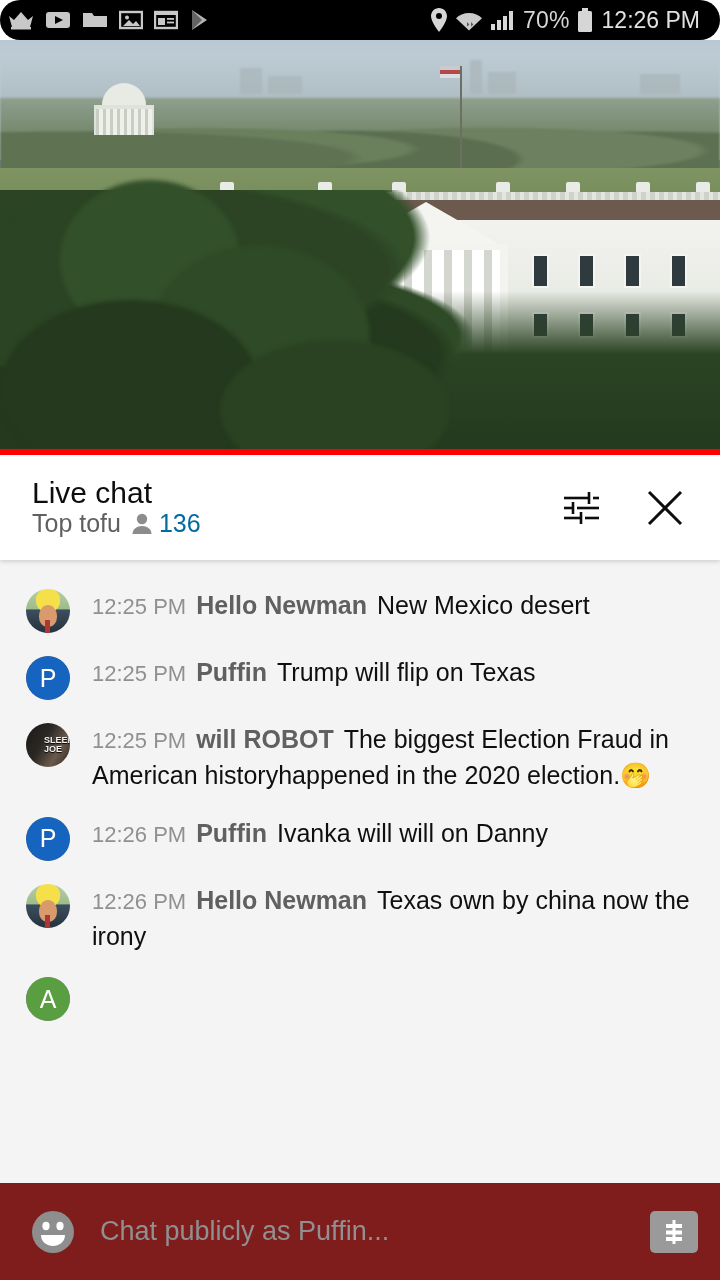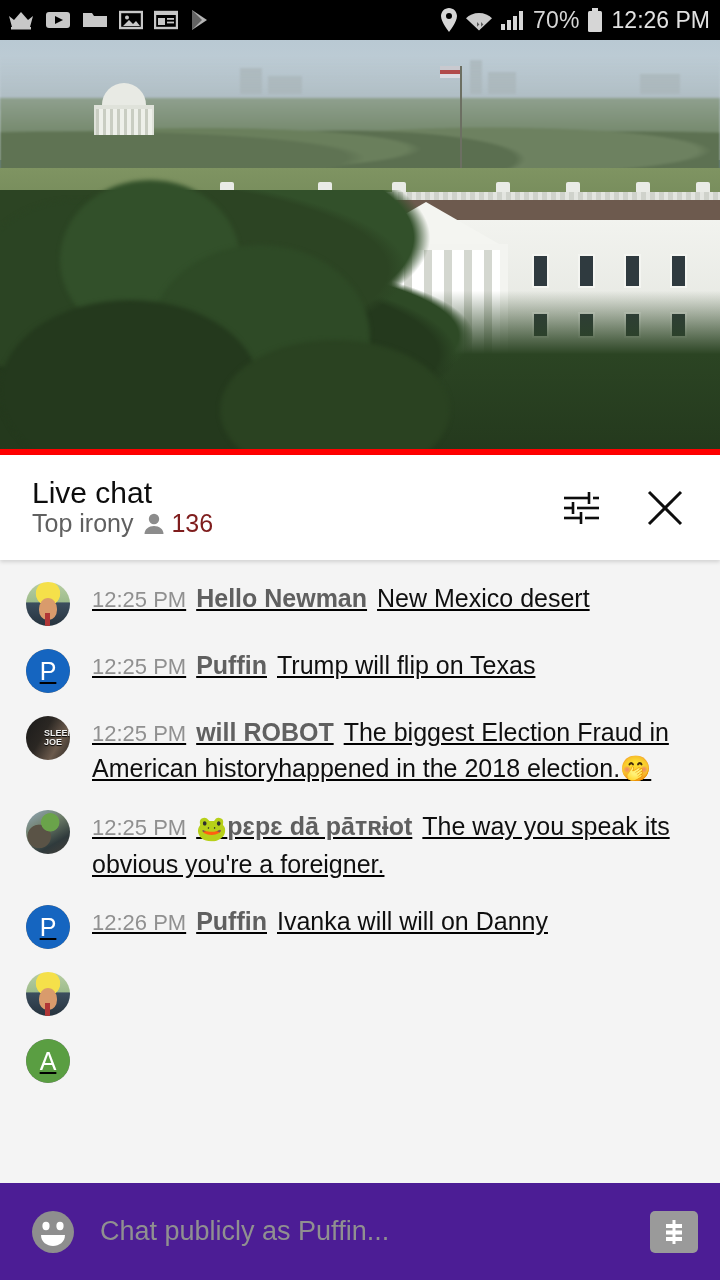--- a/index.html
+++ b/index.html
@@ -8,21 +8,21 @@
     font-family:"Liberation Sans", sans-serif;
     background:#ffffff;
     overflow:hidden;
   }
   #app { width:720px; height:1280px; position:relative; display:flex; flex-direction:column; }
 
   
   .statusbar {
     height:40px; background:#000000; color:#c8c8c8;
     display:flex; align-items:center; justify-content:space-between;
-    padding:0 10px 0 8px; flex:0 0 40px;
+    padding:0 20px 0 8px; flex:0 0 40px;border-radius:20px;
   }
   .sb-left { display:flex; align-items:center; gap:11px; }
   .sb-right { display:flex; align-items:center; gap:7px; }
   .sb-ico { display:block; }
   .sb-text { font-size:23px; color:#d6d6d6; letter-spacing:0.2px; font-family:"Liberation Sans",sans-serif; }
   .sb-time { font-size:23px; color:#e2e2e2; margin-left:2px; }
 
   
   .video {
     position:relative; width:720px; height:415px; flex:0 0 415px;
@@ -137,28 +137,28 @@
     flex:0 0 105px; height:105px; background:#ffffff;
     display:flex; align-items:center; padding:0 24px 0 32px;
     position:relative; z-index:4;
     box-shadow:0 2px 4px rgba(0,0,0,0.14);
   }
   .ch-titles { flex:1; display:flex; flex-direction:column; gap:1px; }
   .ch-title { font-size:30px; color:#0d0d0d; font-weight:400; line-height:1.05; }
   .ch-sub { display:flex; align-items:center; gap:10px; }
   .ch-subtext { font-size:25px; color:#606060; }
   .ch-viewers { display:flex; align-items:center; gap:6px; }
-  .ch-count { font-size:25px; color:#7f1d1d; }
+  .ch-count { font-size:25px; color:#0369a1; }
   .ch-actions { display:flex; align-items:center; gap:38px; padding-right:8px; }
   .icon-btn { width:46px; height:46px; display:flex; align-items:center; justify-content:center; cursor:pointer; }
 
   
   .chat-list {
     flex:1 1 auto; background:#f4f4f4; overflow:hidden;
-    padding:9px 0 10px 0; position:relative; z-index:1;text-decoration:underline;
+    padding:16px 0 10px 0; position:relative; z-index:1;
   }
   .msg {
     display:flex; align-items:flex-start; padding:10px 16px 10px 26px;
   }
   .avatar {
     width:44px; height:44px; border-radius:50%; flex:0 0 44px;
     margin-top:3px; margin-right:22px; overflow:hidden; position:relative;
     background:#777;
   }
   .av-letter {
@@ -199,21 +199,21 @@
     flex:1; font-size:25px; line-height:1.45; color:#0f0f0f;
     word-wrap:break-word; padding-top:1px;
   }
   .ts { color:#909090; font-size:22px; margin-right:10px; }
   .author { color:#606060; font-weight:bold; font-size:25px; }
   .author-emoji { font-size:25px; vertical-align:-2px; }
   .text { color:#0f0f0f; margin-left:10px; }
 
   
   .chat-input {
-    flex:0 0 97px; height:97px; background:#4c1d95;
+    flex:0 0 97px; height:97px; background:#7f1d1d;
     display:flex; align-items:center; padding:0 22px 0 28px; gap:22px;
     position:relative; z-index:3;
   }
   .placeholder { flex:1; font-size:27px; color:#909090; }
   .superchat-btn {
     width:48px; height:42px; border-radius:5px; background:#9a9a9a;
     display:flex; align-items:center; justify-content:center; cursor:pointer;
   }
 </style>
 </head>
@@ -333,21 +333,21 @@
       <div class="tree-blob" style="left:0px;top:110px;width:260px;height:180px;background:#24391d;"></div>
       <div class="tree-blob" style="left:220px;top:150px;width:230px;height:140px;background:#2a4221;"></div>
     </div>
     <div class="progressbar"></div>
   </div>
 
   <div class="chat-header">
     <div class="ch-titles">
       <div class="ch-title">Live chat</div>
       <div class="ch-sub">
-        <span class="ch-subtext">Top irony</span>
+        <span class="ch-subtext">Top tofu</span>
         <span class="ch-viewers">
           <svg width="22" height="24" viewBox="0 0 22 24">
               <circle cx="11" cy="7" r="5.2" fill="#8c8c8c"></circle>
               <path d="M1.5 22c0-5 4.3-8 9.5-8s9.5 3 9.5 8z" fill="#8c8c8c"></path>
             </svg>
           <span class="ch-count">136</span>
         </span>
       </div>
     </div>
     <div class="ch-actions">
@@ -389,42 +389,39 @@
       <div class="msg-body">
         <span class="ts">12:25 PM</span><span class="author">Puffin</span><span class="text">Trump will flip on Texas</span>
       </div>
     </div>
 
     <div class="msg">
       <div class="avatar av-sleepy">
           <div class="sl-txt">SLEEPY JOE</div>
         </div>
       <div class="msg-body">
-        <span class="ts">12:25 PM</span><span class="author">will ROBOT</span><span class="text">The biggest Election Fraud in American historyhappened in the 2018 election.🤭</span>
-      </div>
-    </div>
-
-    <div class="msg">
-      <div class="avatar av-photo"></div>
-      <div class="msg-body">
-        <span class="ts">12:25 PM</span><span class="author-emoji">🐸</span><span class="author">pɛpɛ dā pāтʀɨot</span><span class="text">The way you speak its obvious you're a foreigner.</span>
-      </div>
-    </div>
+        <span class="ts">12:25 PM</span><span class="author">will ROBOT</span><span class="text">The biggest Election Fraud in American historyhappened in the 2020 election.🤭</span>
+      </div>
+    </div>
+
 
     <div class="msg">
       <div class="avatar">
           <div class="av-letter av-blue">P</div>
         </div>
       <div class="msg-body">
         <span class="ts">12:26 PM</span><span class="author">Puffin</span><span class="text">Ivanka will will on Danny</span>
       </div>
     </div>
 
     <div class="msg">
       <div class="avatar av-trump"></div>
+      <div class="msg-body">
+        <span class="ts">12:26 PM</span><span class="author">Hello Newman</span><span class="text">Texas own by china now the irony</span>
+      </div>
     </div>
 
     <div class="msg">
       <div class="avatar">
           <div class="av-letter av-green">A</div>
         </div>
     </div>
 
   </div>
 

